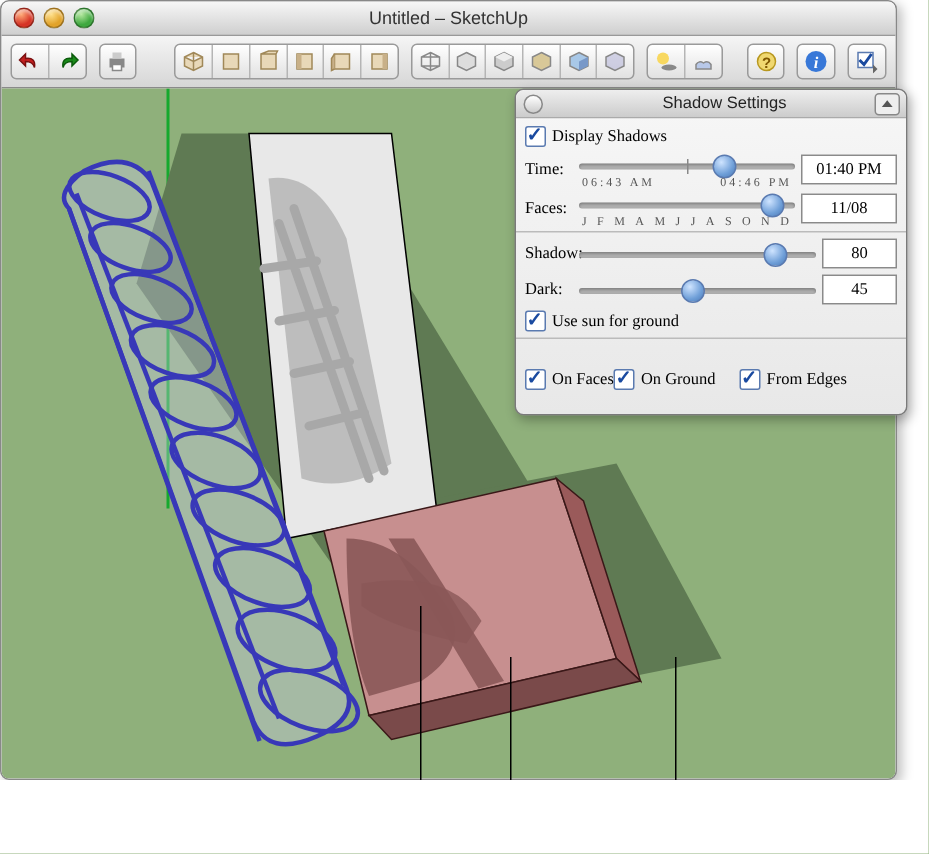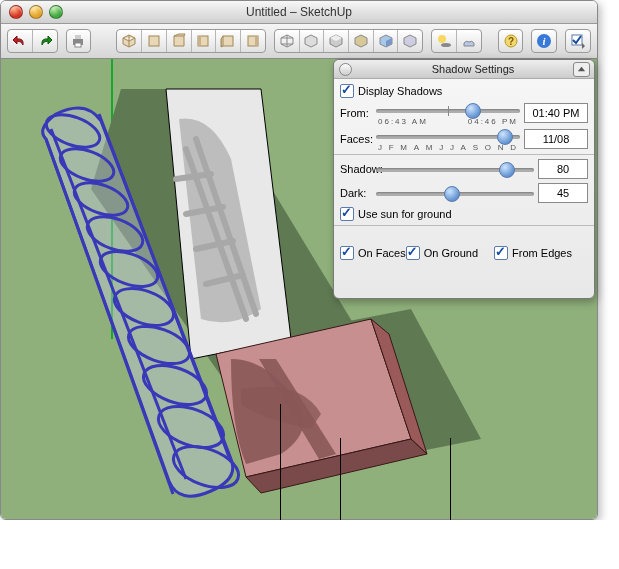--- a/index.html
+++ b/index.html
@@ -15,26 +15,26 @@
   .toolbar { height: 34px; background: linear-gradient(#f5f5f5,#d6d6d6); border-bottom: 1px solid #8a8a8a; display: flex; align-items: center; padding: 0 6px; gap: 8px; }
   .grp { display: flex; border: 1px solid #9a9a9a; border-radius: 4px; overflow: hidden; background: linear-gradient(#fff,#e1e1e1); }
   .btn { width: 26px; height: 22px; display: flex; align-items: center; justify-content: center; border-right: 1px solid #b5b5b5; }
   .btn:last-child { border-right: none; }
   .btn svg { width: 16px; height: 16px; }
   .sbtn { width: 26px; height: 22px; border: 1px solid #9a9a9a; border-radius: 4px; background: linear-gradient(#fff,#e1e1e1); display: flex; align-items: center; justify-content: center; }
   .sbtn svg { width: 16px; height: 16px; }
   .flex { flex: 1; }
   .viewport { height: 460px; background: #8fb07b; position: relative; overflow: hidden; }
   .axis-g { position: absolute; width: 2px; height: 280px; background: #16a92e; left: 110px; top: 0; }
-  .panel { position: absolute; left: 333px; top: 59px; width: 260px; background: linear-gradient(#f7f7f7,#e8e8e8); border: 1px solid #7a7a7a; border-radius: 6px; box-shadow: 2px 3px 8px rgba(0,0,0,.3); }
+  .panel { position: absolute; left: 343px; top: 59px; width: 260px; background: linear-gradient(#f7f7f7,#e8e8e8); border: 1px solid #7a7a7a; border-radius: 6px; box-shadow: 2px 3px 8px rgba(0,0,0,.3); }
   .panel-tb { height: 18px; background: linear-gradient(#eee,#ccc); border-bottom: 1px solid #aaa; border-radius: 6px 6px 0 0; display: flex; align-items: center; position: relative; }
   .panel-tb .x { width: 11px; height: 11px; border: 1px solid #888; border-radius: 50%; background: linear-gradient(#fff,#ccc); margin-left: 5px; }
   .panel-tb .pt { margin: 0 auto; font-size: 11px; color: #222; }
   .panel-tb .tog { width: 15px; height: 13px; border: 1px solid #888; border-radius: 3px; background: #eee; position: absolute; right: 4px; top: 2px; display: flex; align-items: center; justify-content: center; }
-  .panel-body { padding: 5px 6px 22px 6px; }
+  .panel-body { padding: 5px 6px 0 6px; font-family: Liberation Serif, serif; }
   .row { display: flex; align-items: center; margin-bottom: 4px; gap: 4px; }
   .chk { width: 12px; height: 12px; border: 1px solid #5a7ab0; border-radius: 2px; background: #fff; position: relative; flex-shrink: 0; }
   .chk.on::after { content: "✓"; color: #1a4aa0; position: absolute; top: -3px; left: 0; font-size: 13px; font-weight: bold; }
   .lbl { color: #000; }
   .slider { flex: 1; height: 16px; position: relative; }
   .slider .track { position: absolute; left: 0; right: 0; top: 7px; height: 4px; background: #b0b0b0; border-radius: 2px; box-shadow: inset 0 1px 2px rgba(0,0,0,.3); }
   .slider .thumb { position: absolute; top: 1px; width: 14px; height: 14px; border-radius: 50%; background: radial-gradient(circle at 35% 30%, #cfe4ff, #6f9fd8 60%, #4a78b5); border: 1px solid #5a7ab0; }
   .slider .tick { position: absolute; top: 4px; width: 1px; height: 10px; background: #888; }
   .numbox { width: 62px; height: 18px; border: 1px solid #8a8a8a; background: #fff; font-size: 11px; display: flex; align-items: center; justify-content: center; }
   .timescale { font-size: 8px; color: #555; letter-spacing: 2px; position: absolute; bottom: -2px; left: 2px; right: 2px; display: flex; justify-content: space-between; }
@@ -234,21 +234,21 @@
             <path d="M1 7 L5 2 L9 7 Z" fill="#555"></path>
           </svg>
         </div>
   </div>
   <div class="panel-body">
     <div class="row">
       <div class="chk on"></div>
       <span class="lbl">Display Shadows</span>
     </div>
     <div class="row">
-      <span class="lbl" style="width:32px">From:</span>
+      <span class="lbl" style="width:32px">Time:</span>
       <div class="slider" style="position:relative;height:22px">
         <div class="track"></div>
         <div class="tick" style="left:50%"></div>
         <div class="thumb" style="left:62%"></div>
         <div class="timescale">
           <span style="font-size:8px">06:43 AM</span>
           <span style="font-size:8px">04:46 PM</span>
         </div>
       </div>
       <div class="numbox">

